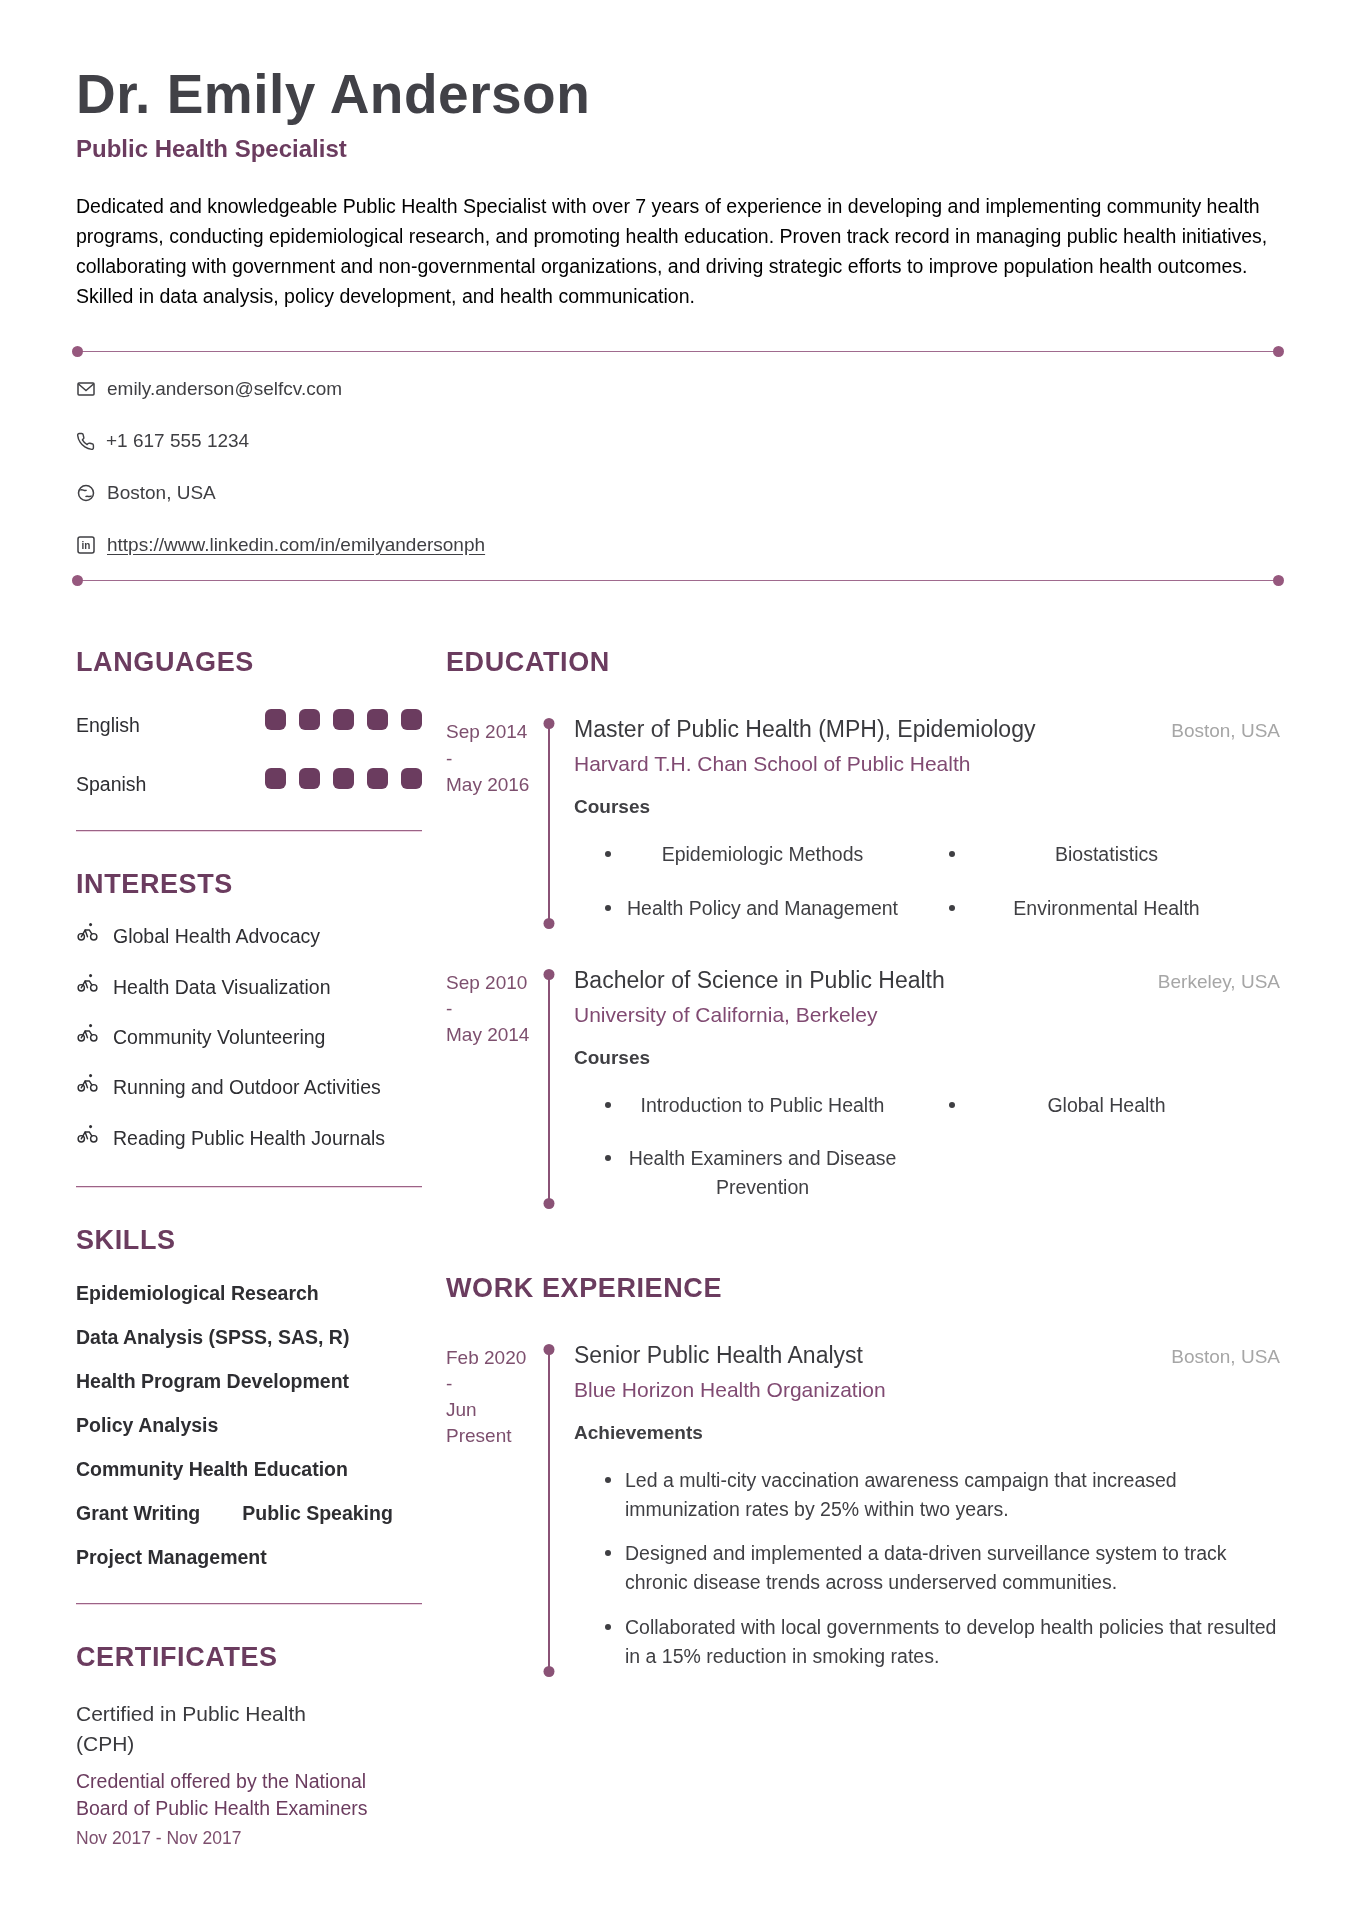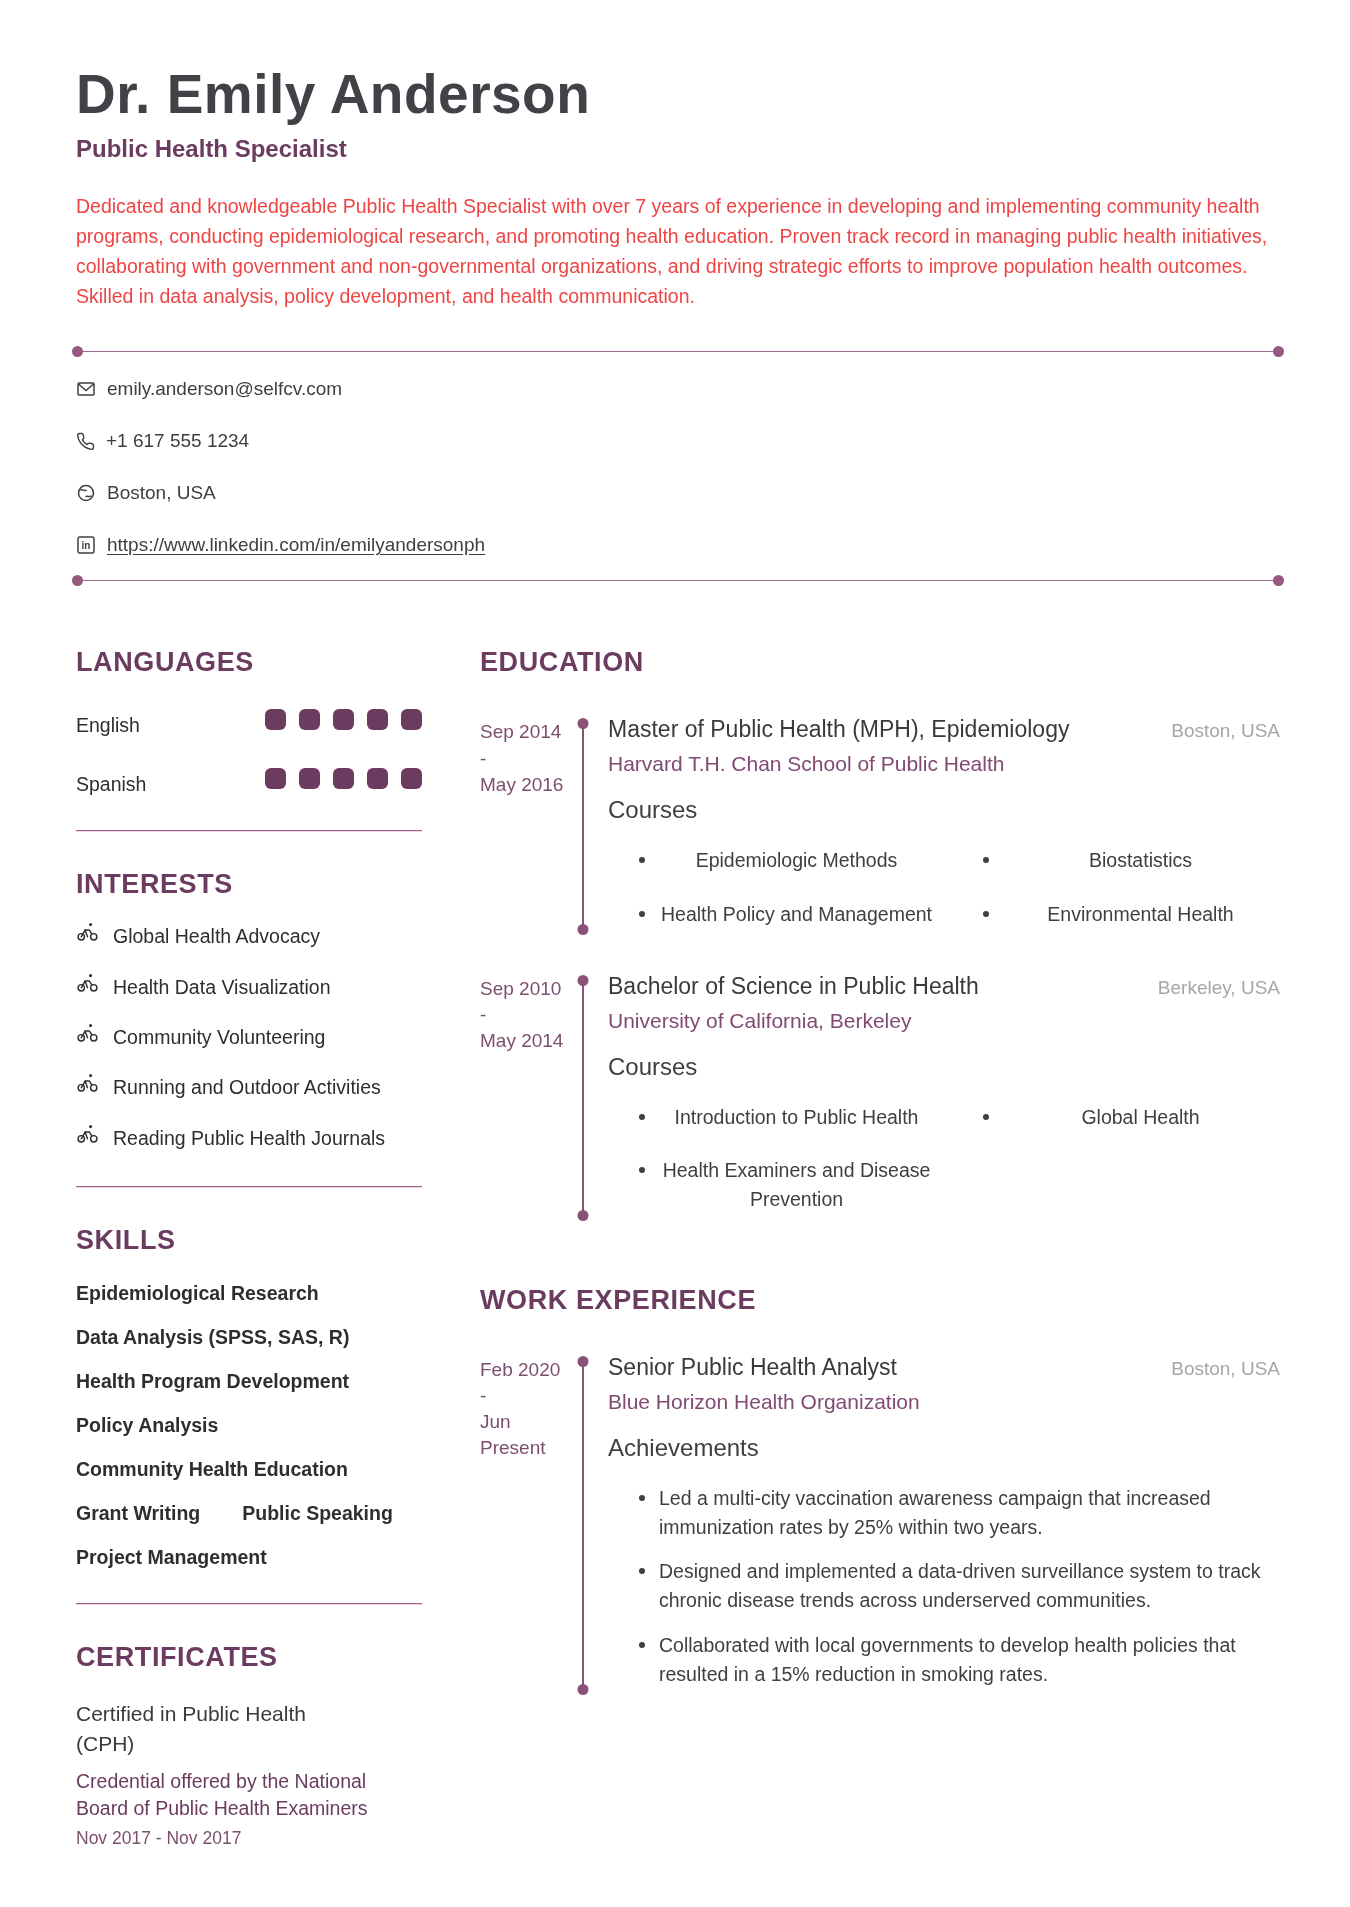--- a/index.html
+++ b/index.html
@@ -11,40 +11,40 @@
   }
   .page { padding:64px 70px 40px 76px; }
 
   
   .name {
     font-size:55px; font-weight:700; color:#414147; letter-spacing:0.5px;
     line-height:1.1;
   }
   .job-title { font-size:24px; font-weight:700; color:#6b3c5f; margin-top:10px; }
   .summary {
-    margin-top:28px; font-size:19.5px; line-height:1.55; color:#ef4444;
+    margin-top:28px; font-size:19.5px; line-height:1.55; color:#000000;
     max-width:1210px;
   }
 
   
   .contact { margin-top:40px; }
   .sep { position:relative; border-top:1.6px solid #a06a8e; height:0; }
   .sep::before, .sep::after {
     content:""; position:absolute; top:-6px; width:11px; height:11px;
     border-radius:50%; background:#96587e;
   }
   .sep::before { left:-4px; }
   .sep::after  { right:-4px; }
   .contact-rows { padding:26px 0 24px 0; display:flex; flex-direction:column; align-items:flex-start; gap:30px; }
   .c-row { display:flex; align-items:center; gap:11px; font-size:19px; color:#3f3f43; }
   .c-row svg { display:block; }
   .c-link { color:#3f3f43; text-decoration:underline; text-underline-offset:3px; }
 
   
-  .columns { display:grid; grid-template-columns:346px 1fr; column-gap:58px; margin-top:66px; }
+  .columns { display:grid; grid-template-columns:346px 1fr; column-gap:24px; margin-top:66px; }
 
   h2.sec {
     font-size:27px; font-weight:700; color:#6b3c5f; letter-spacing:0.6px;
   }
   .l-divider { border-top:1px solid #9b6387; box-shadow:0 1px 0 #ecd3e0; margin:34px 0 38px 0; }
 
   
   .lang-row { display:flex; justify-content:space-between; align-items:center; margin-top:24px; }
   .lang-label { font-size:19.5px; color:#2e2e32;margin-top:12px; }
   .dots { display:flex; gap:13px; }
@@ -69,21 +69,21 @@
   .edates { font-size:19px; color:#7d4f6e; line-height:1.38; padding-top:3px; }
   .tl { position:relative; }
   .tl-line { position:absolute; left:50%; transform:translateX(-50%); top:8px; bottom:5px; width:2px; background:#8a5276; }
   .tl-dot { position:absolute; left:50%; transform:translateX(-50%); width:11px; height:11px; border-radius:50%; background:#8a5276; }
   .tl-dot.top { top:2px; } .tl-dot.bottom { bottom:0; }
   .econtent { padding-left:10px; }
   .erow { display:flex; justify-content:space-between; align-items:baseline; gap:20px; }
   .etitle { font-size:23px; font-weight:400; color:#3a3a3e;text-align:center; }
   .eloc { font-size:19px; color:#a6a6a6; white-space:nowrap; }
   .eschool { margin-top:9px; font-size:21px; color:#804a72; }
-  .elabel { margin-top:20px; font-size:24px; font-weight:400; color:#3f3f43; }
+  .elabel { margin-top:20px; font-size:19px; font-weight:700; color:#3f3f43; }
 
   ul.blist { list-style:none; margin:22px 0 6px 30px; }
   ul.blist li { position:relative; padding-left:21px; font-size:19.5px; line-height:1.5; color:#3f3f43; }
   ul.blist li::before {
     content:""; position:absolute; left:1px; top:11px; width:6px; height:6px;
     border-radius:50%; background:#3f3f43;
   }
   ul.courses { display:grid; grid-template-columns:1fr 1fr; grid-auto-flow:column;
                grid-template-rows:repeat(2,auto); column-gap:48px; row-gap:24px; max-width:640px;text-align:center; }
   ul.achv li + li { margin-top:15px; }

